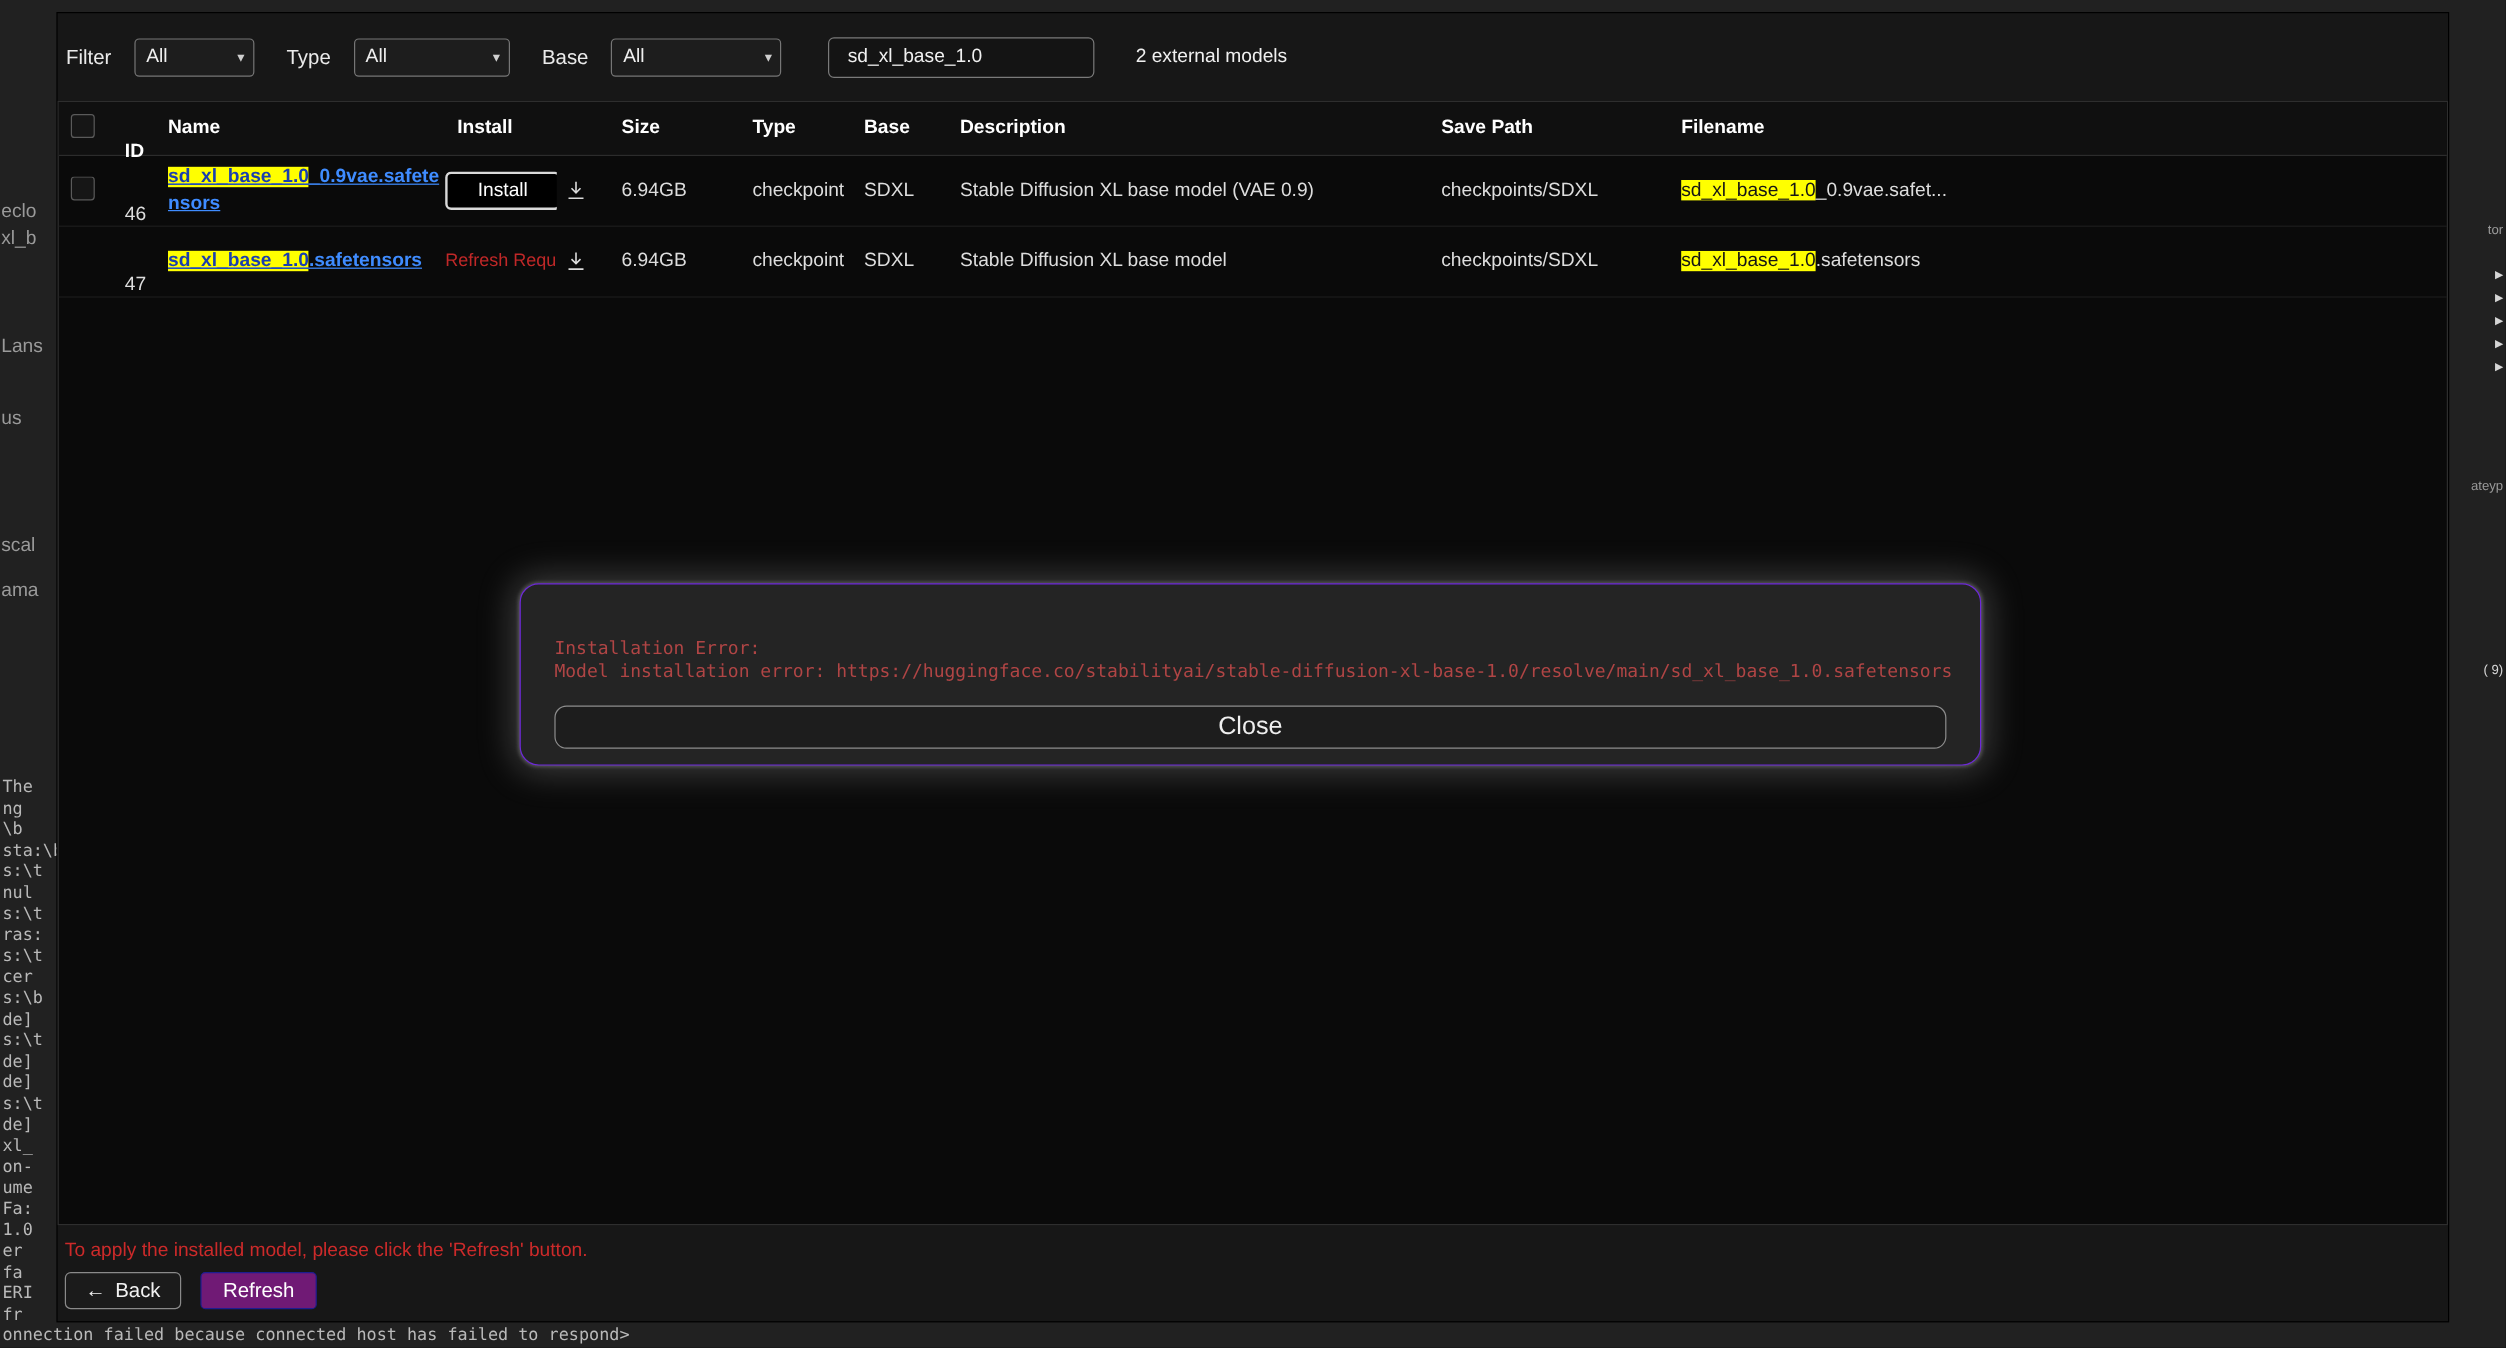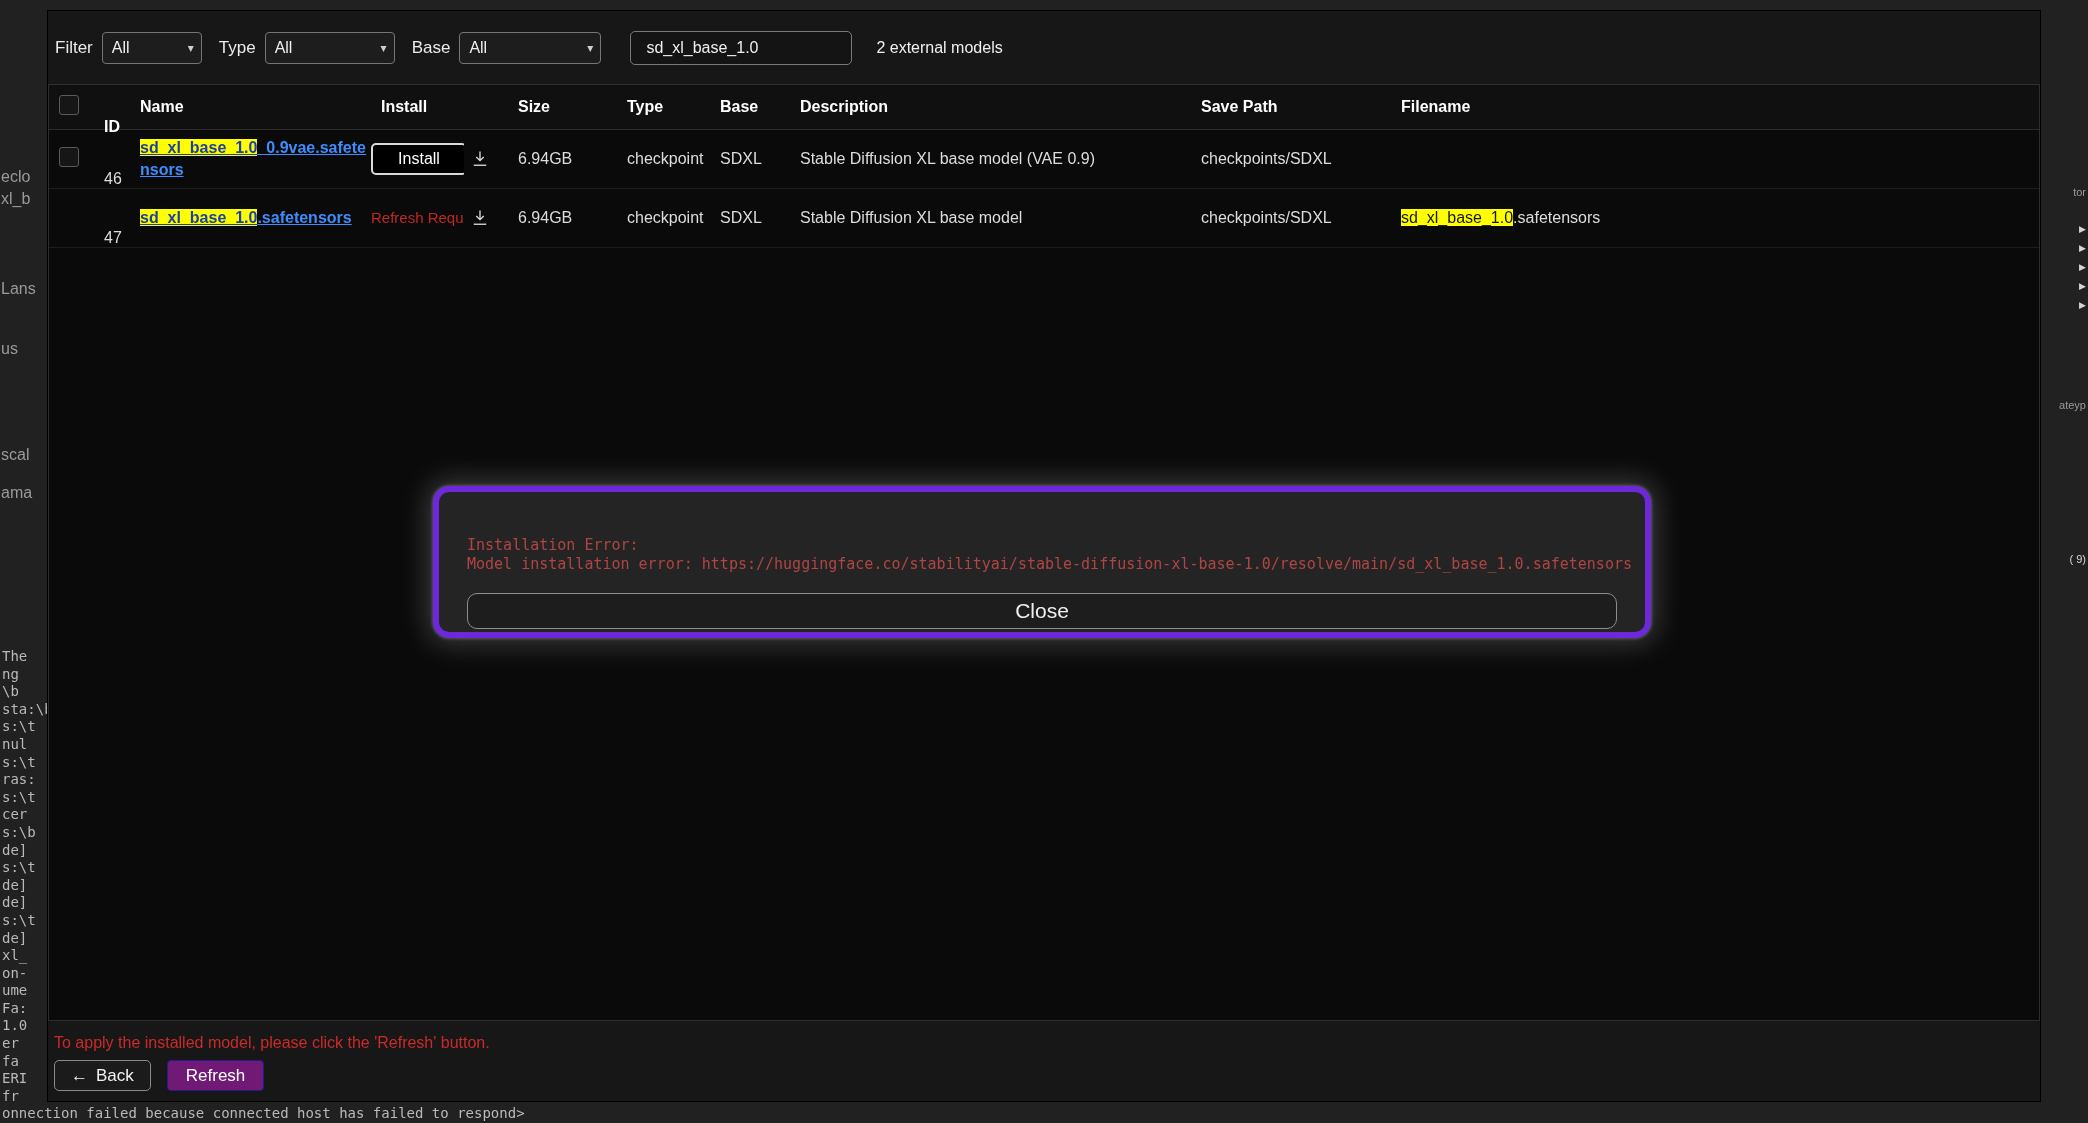--- a/index.html
+++ b/index.html
@@ -12,21 +12,21 @@
   .bg-frag-r { position:absolute; right:2px; color:#9a9a9a; font-size:11px; z-index:1; white-space:nowrap; }
   .bg-console { position:absolute; left:2px; top:648px; z-index:1; color:#b9b9b9;
                 font-family:"DejaVu Sans Mono", monospace; font-size:14px; line-height:17.6px; white-space:pre; }
 
   
   .dialog { position:absolute; left:48px; top:11px; width:1992px; height:1090px;
             background:#171717; z-index:5; box-shadow:0 0 0 1px #000; }
 
   
   .filter-bar { position:absolute; top:0; left:0; right:0; height:73px;
-                display:flex; align-items:center; padding-left:7px; }
+                display:flex; align-items:center; padding-left:7px;gap:10px; }
   .fb-label { color:#eaeaea; font-size:17px; margin-right:9px; }
   .sel { display:flex; align-items:center; justify-content:space-between;
          background:#1d1d1d; border:1px solid #767676; border-radius:4px;
          height:32px; padding:0 7px 0 9px; color:#efefef; font-size:16px;
          margin-right:17px; cursor:default; }
   .sel .chev { color:#cfcfcf; font-size:12px; margin-left:8px; }
   .sel-filter { width:100px; } .sel-type { width:130px; } .sel-base { width:142px; }
   .searchbox { display:flex; align-items:center; gap:7px; width:222px; height:34px;
                border:1px solid #7a7a7a; border-radius:5px; background:#141414;
                padding:0 8px; margin-left:12px; }
@@ -65,21 +65,21 @@
   .footer-buttons { position:absolute; top:1049px; left:6px; display:flex; gap:16px; }
   .btn-back { display:flex; align-items:center; gap:8px; background:#1b1b1b;
               border:1px solid #8a8a8a; border-radius:5px; color:#f2f2f2; font-size:17px;
               padding:4px 16px; height:31px; cursor:pointer; font-family:"Liberation Sans", sans-serif; }
   .btn-refresh { background:#701a75; border:1px solid #1d1d8f; border-radius:4px;
                  color:#ffffff; font-size:17px; padding:4px 18px; height:31px; cursor:pointer;
                  font-family:"Liberation Sans", sans-serif; }
 
   
   .modal { position:absolute; left:433px; top:486px; width:1218px; height:152px;
-           background:#242424; border:6px solid #6d28d9; border-radius:16px; z-index:20;
+           background:#242424; border:1px solid #6d28d9; border-radius:16px; z-index:20;
            box-shadow:0 0 28px 6px rgba(175,175,175,0.30), 0 0 3px 1px rgba(230,230,230,0.25); }
   .modal-text { font-family:"DejaVu Sans Mono", monospace; font-size:15px; line-height:18.5px;
                 color:#b04545; padding:44px 28px 0 28px; white-space:nowrap; overflow:hidden; }
   .modal-title { padding-bottom:0; }
   .modal-msg { padding-top:0; }
   .close-btn { position:absolute; left:28px; right:28px; top:101px; height:36px;
                background:#1d1d1d; border:1px solid #8d8d8d; border-radius:10px;
                color:#efefef; font-size:21px; cursor:pointer; font-family:"Liberation Sans", sans-serif; }
 </style>
 </head>
@@ -186,20 +186,21 @@
               <path d="M12 3v11M7.5 9.5 12 14l4.5-4.5"></path>
                 <path d="M4.5 19.5h15"></path>
             </svg>
           </span>
         </div>
         <div class="cell">6.94GB</div>
         <div class="cell">checkpoint</div>
         <div class="cell">SDXL</div>
         <div class="cell">Stable Diffusion XL base model (VAE 0.9)</div>
         <div class="cell">checkpoints/SDXL</div>
+        <div class="cell c-filename"><span class="hl-file">sd_xl_base_1.0</span><span>_0.9vae.safet...</span></div>
       </div>
 
       <div class="grid-row trow row-1">
         <div class="cell c-check"></div>
         <div class="cell c-id">47</div>
         <div class="cell c-name"><span class="name-link"><span class="hl-name">sd_xl_base_1.0</span><span>.safetensors</span></span></div>
         <div class="cell c-install"><span class="refresh-required">Refresh Required</span></div>
         <div class="cell c-icon">
           <span class="dl-icon">
             <svg width="20" height="20" viewBox="0 0 24 24" fill="none" stroke="#dcdcdc" stroke-width="1.6">

